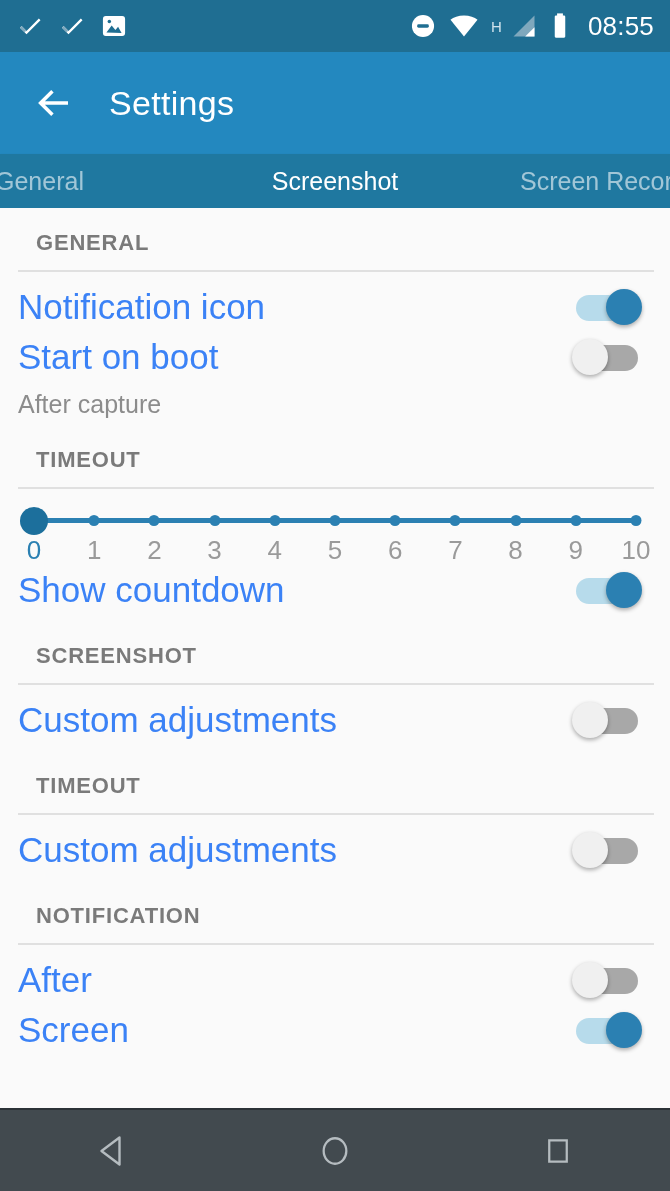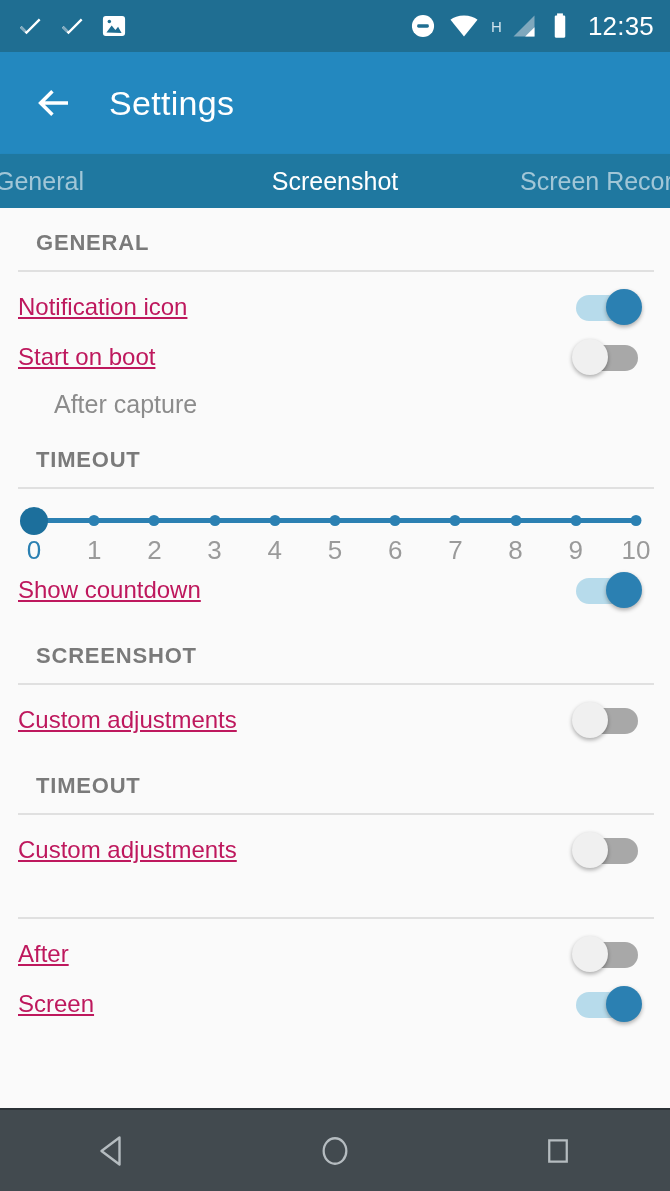--- a/index.html
+++ b/index.html
@@ -69,38 +69,38 @@
   .section-header {
     color:#7a7a7a; font-size:22px; font-weight:bold;
     letter-spacing:0.8px; padding-left:36px;
   }
   .divider { height:2px; background:#e0e0e0; margin:14px 16px 0 18px; }
 
   .row {
     height:50px; display:flex; align-items:center; justify-content:space-between;
     padding:0 24px 0 18px; cursor:pointer;
   }
-  .row-label { font-size:24px; color:#be185d;text-decoration:underline; }
+  .row-label { font-size:35px; color:#3b82f6; }
 
   
   .switch { position:relative; width:74px; height:40px; flex:none; cursor:pointer; }
   .track {
     position:absolute; top:8px; left:4px; width:62px; height:26px; border-radius:13px;
   }
   .thumb {
     position:absolute; top:2px; width:36px; height:36px; border-radius:50%;
     box-shadow:0 2px 4px rgba(0,0,0,0.32);
   }
   .switch.on  .track { background:#b7dbeb; }
   .switch.on  .thumb { left:34px; background:#2b80b2; }
   .switch.off .track { background:#a8a8a8; }
   .switch.off .thumb { left:0px;  background:#f0f0f0; }
 
   
-  .dropdown-block { padding:8px 24px 0 18px; cursor:pointer;margin-left:36px; }
+  .dropdown-block { padding:8px 24px 0 18px; cursor:pointer; }
   .dropdown-label { font-size:25px; color:#8c8c8c; }
   .dropdown-row {
     display:flex; align-items:center; justify-content:space-between;
     margin-top:6px;
   }
   .dropdown-value { font-size:29px; color:#212121; }
   .caret {
     width:0; height:0;
     border-left:12px solid transparent; border-right:12px solid transparent;
     border-top:13px solid #6e6e6e;
@@ -169,21 +169,21 @@
       </svg>
       <span class="hsym">H</span>
       <svg class="sicon" width="28" height="28" viewBox="0 0 24 24">
         <path d="M21 3v18H3z" fill="#7fa8bd"></path>
         <path d="M21 13v8h-8z" fill="#ffffff"></path>
       </svg>
       <svg class="sicon" width="20" height="28" viewBox="0 0 14 24">
         <rect x="4.5" y="1.2" width="5" height="2.2" fill="#ffffff"></rect>
         <rect x="2.5" y="3" width="9" height="19" rx="1" fill="#ffffff"></rect>
       </svg>
-      <span class="clock">12:35</span>
+      <span class="clock">08:55</span>
     </div>
   </div>
 
   <div class="app-bar">
     <div class="back-btn">
       <svg width="42" height="42" viewBox="0 0 24 24">
         <path d="M20 11H6.8l5-5-1.4-1.4L2.9 12l7.5 7.4 1.4-1.4-5-5H20z" fill="#ffffff"></path>
       </svg>
     </div>
     <div class="app-title">Settings</div>
@@ -281,20 +281,21 @@
 
     <div class="row" style="margin-top:10px">
       <span class="row-label">Custom adjustments</span>
       <span class="switch off">
         <span class="track"></span>
         <span class="thumb"></span>
       </span>
     </div>
 
     <div style="height:28px"></div>
+    <div class="section-header">NOTIFICATION</div>
     <div class="divider"></div>
 
     <div class="row" style="margin-top:10px">
       <span class="row-label">After</span>
       <span class="switch off">
         <span class="track"></span>
         <span class="thumb"></span>
       </span>
     </div>
 

